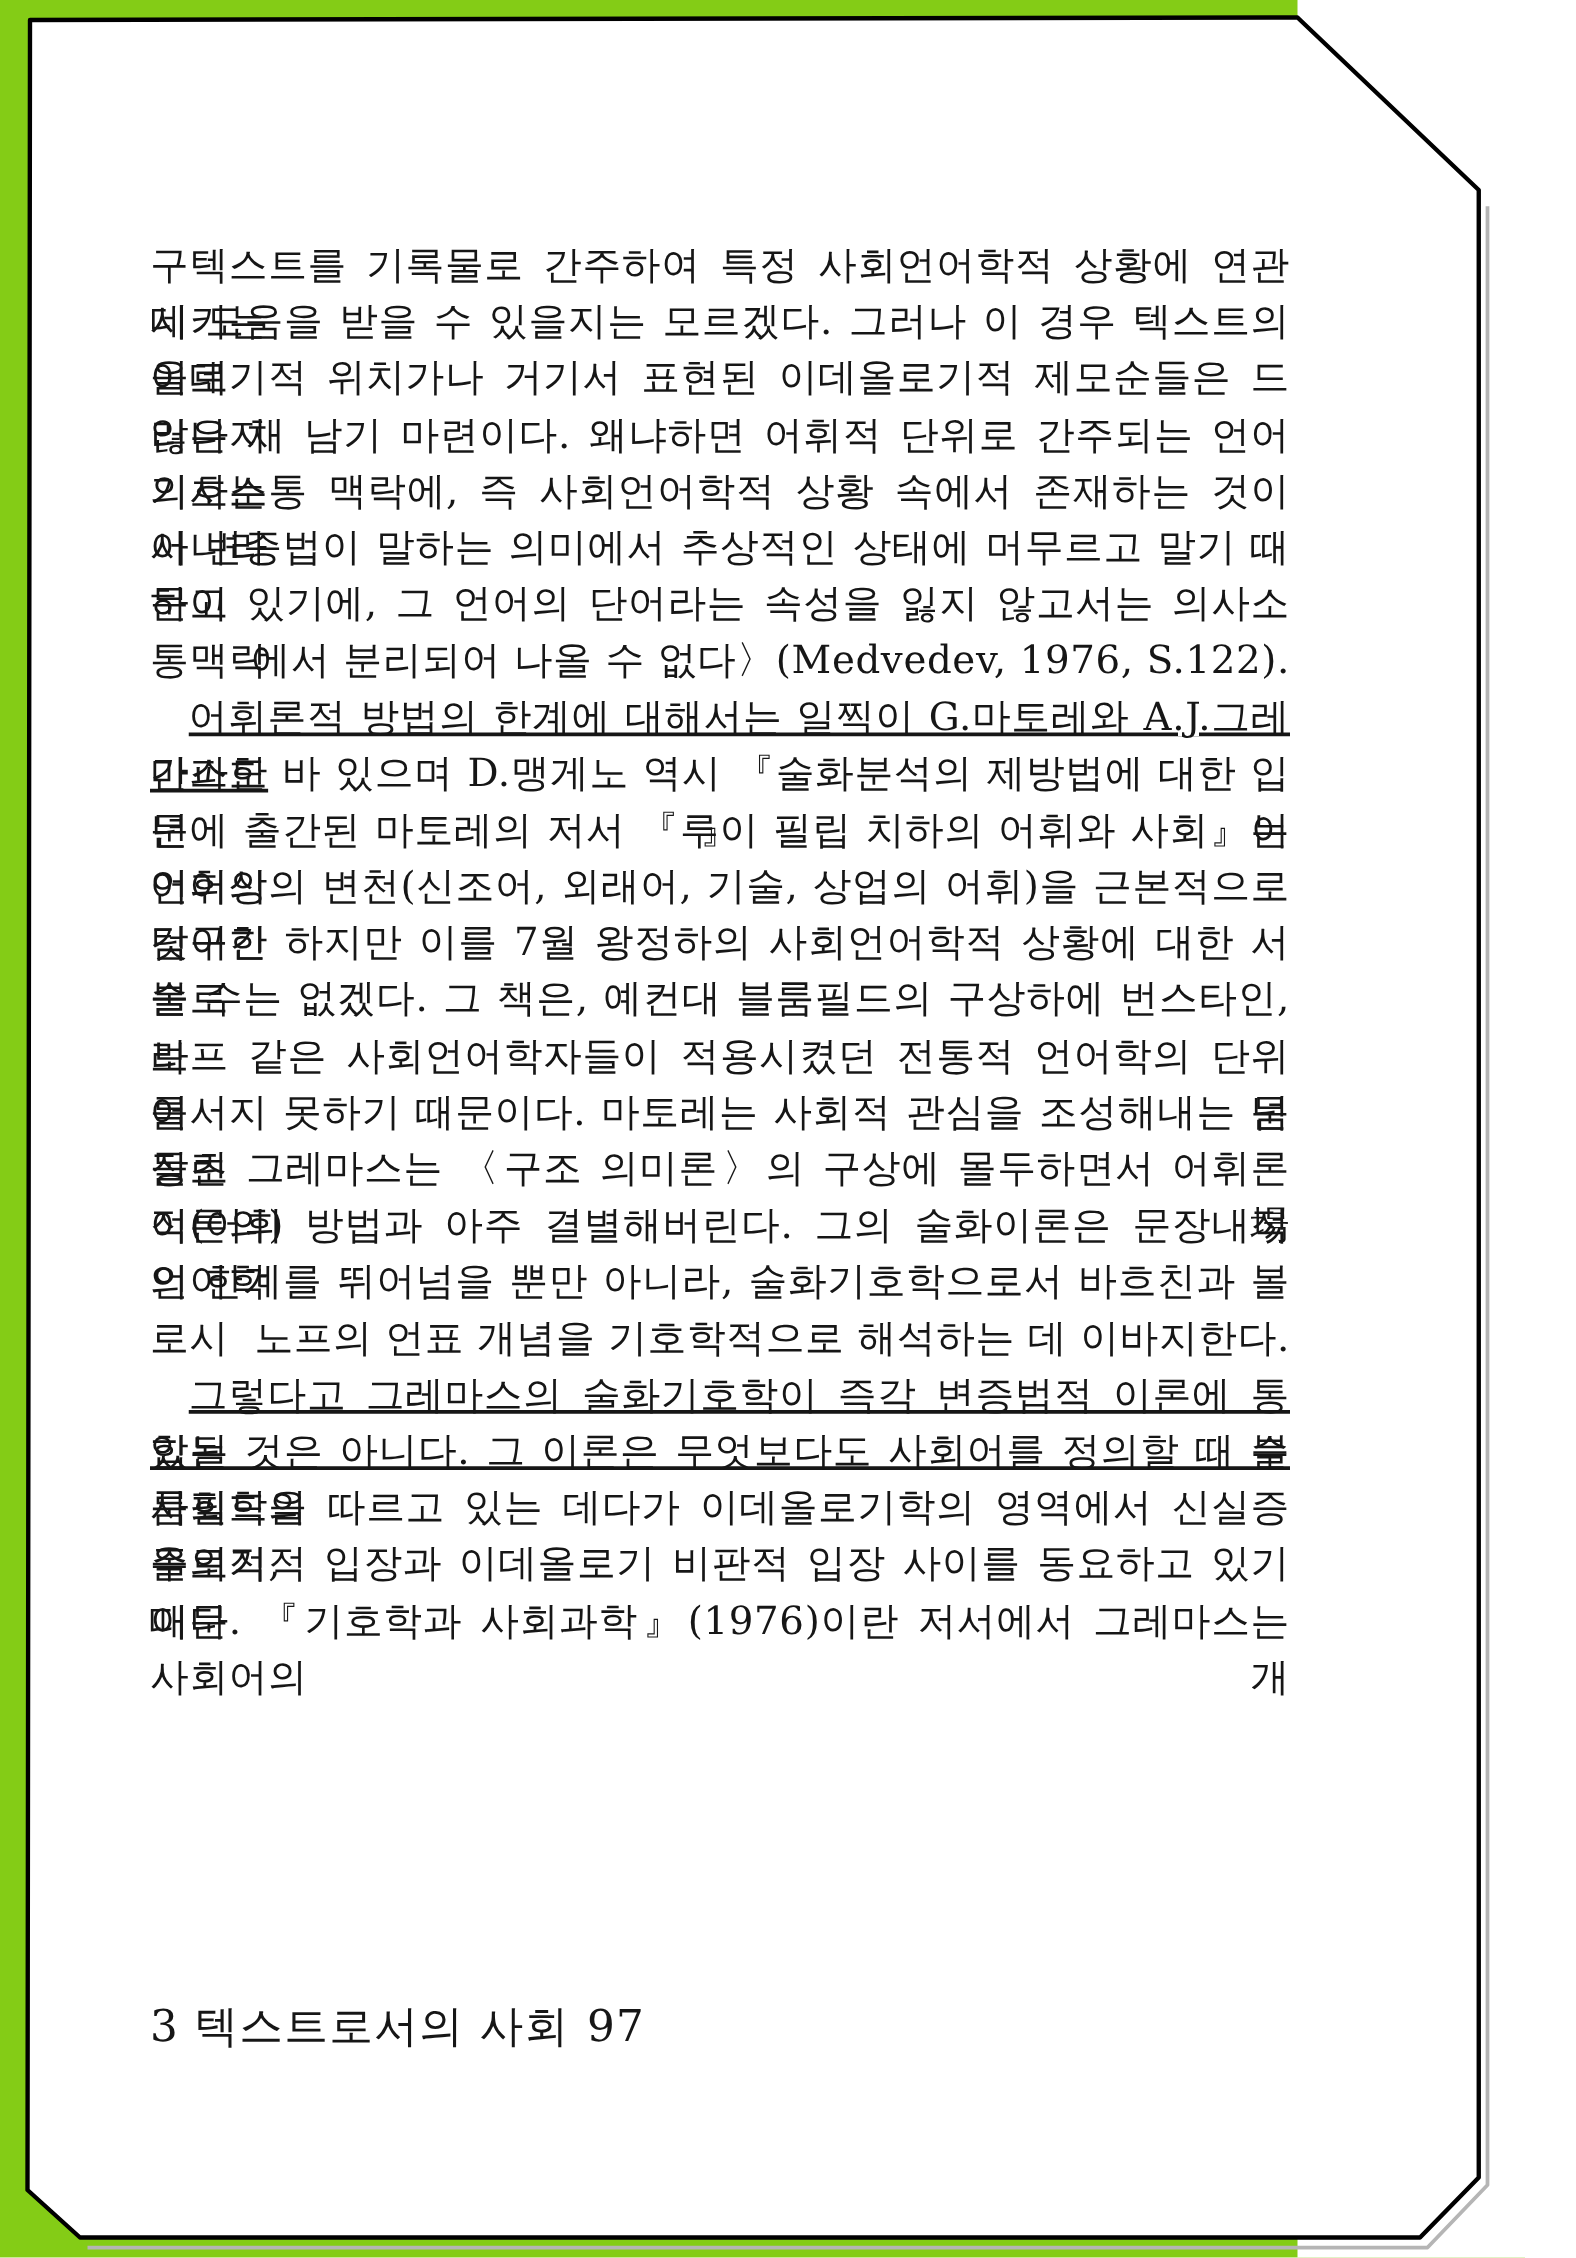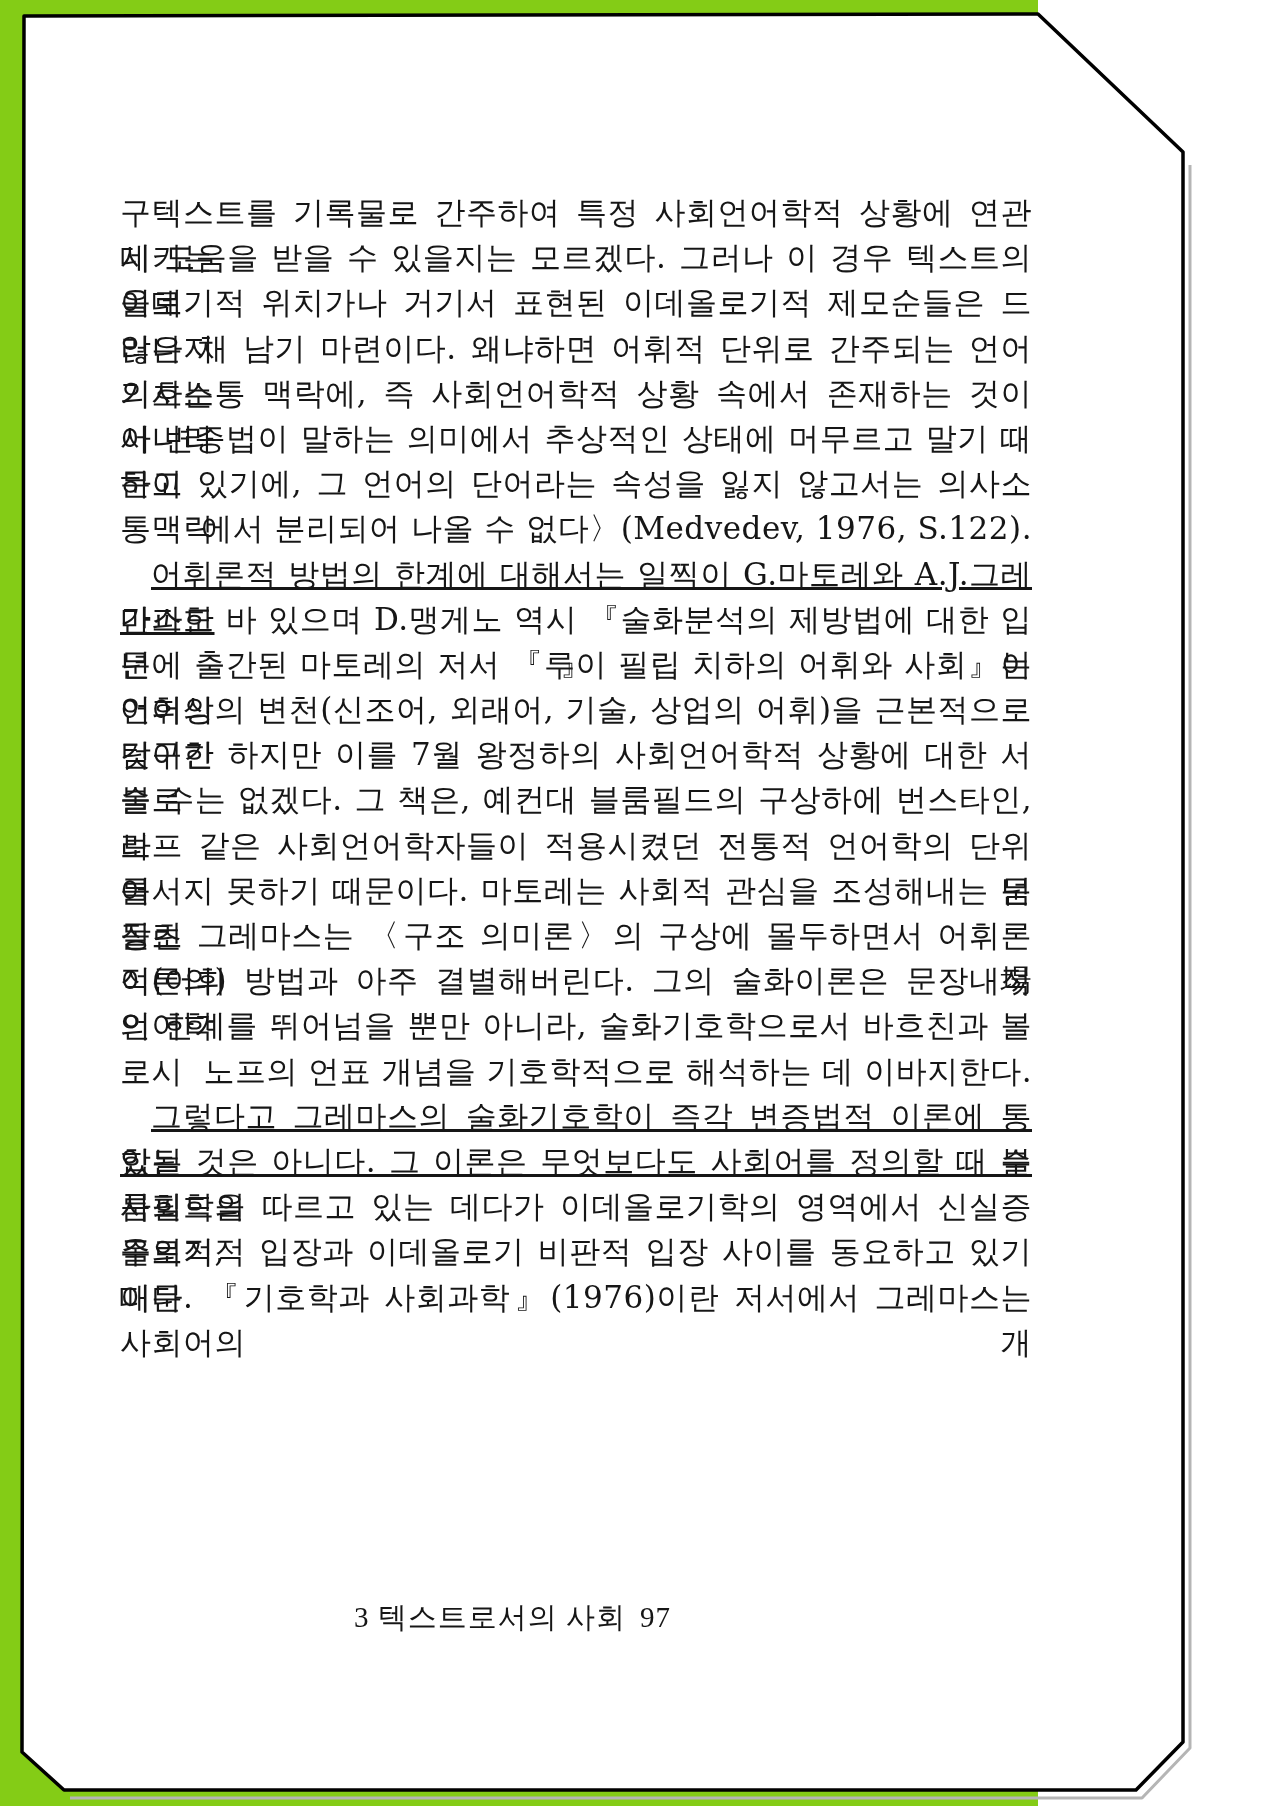--- a/index.html
+++ b/index.html
@@ -47,25 +47,24 @@
   .line.indent { text-indent: 31px; text-decoration: underline; }
   .emph {
     -webkit-text-emphasis: filled dot over;
     text-emphasis: filled dot over;
   }
   .page-footer {
     position: absolute;
     left: 120px;
     top: 1598px;
     width: 785px;
-    text-align: center;
-    font-size: 29px;
+    text-align: left;
+    font-size: 35px;
     color: #161616;
     letter-spacing: 1px;
-    font-family: Liberation Serif, serif;
   }
   .page-footer .num { margin-left: 14px; }
 </style>
 </head>
 <body>
 
 <div class="canvas">
 
   <svg class="frame-svg" viewBox="0 0 1261 1806">
 

